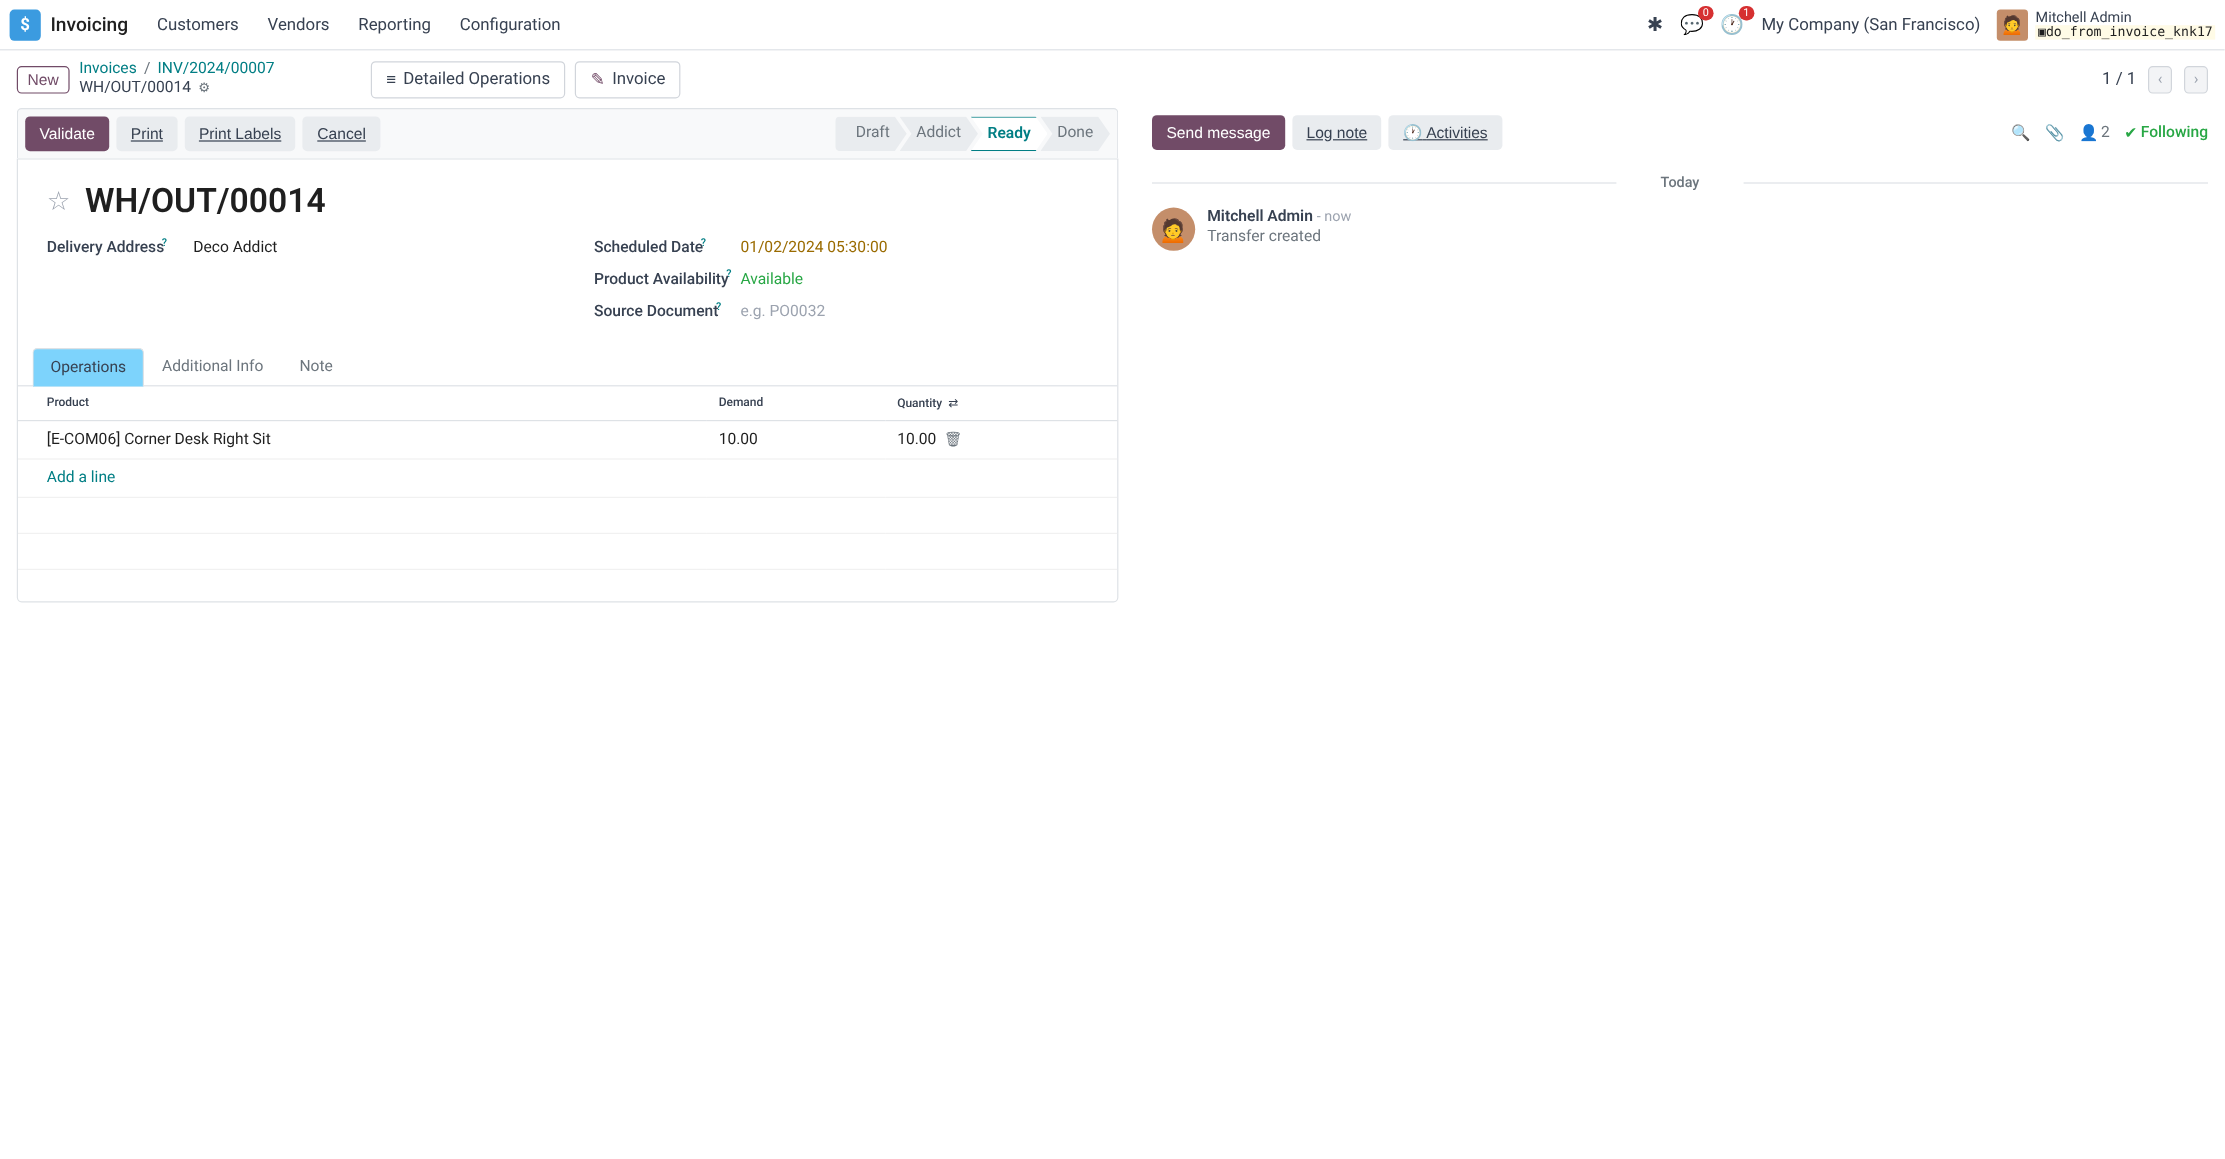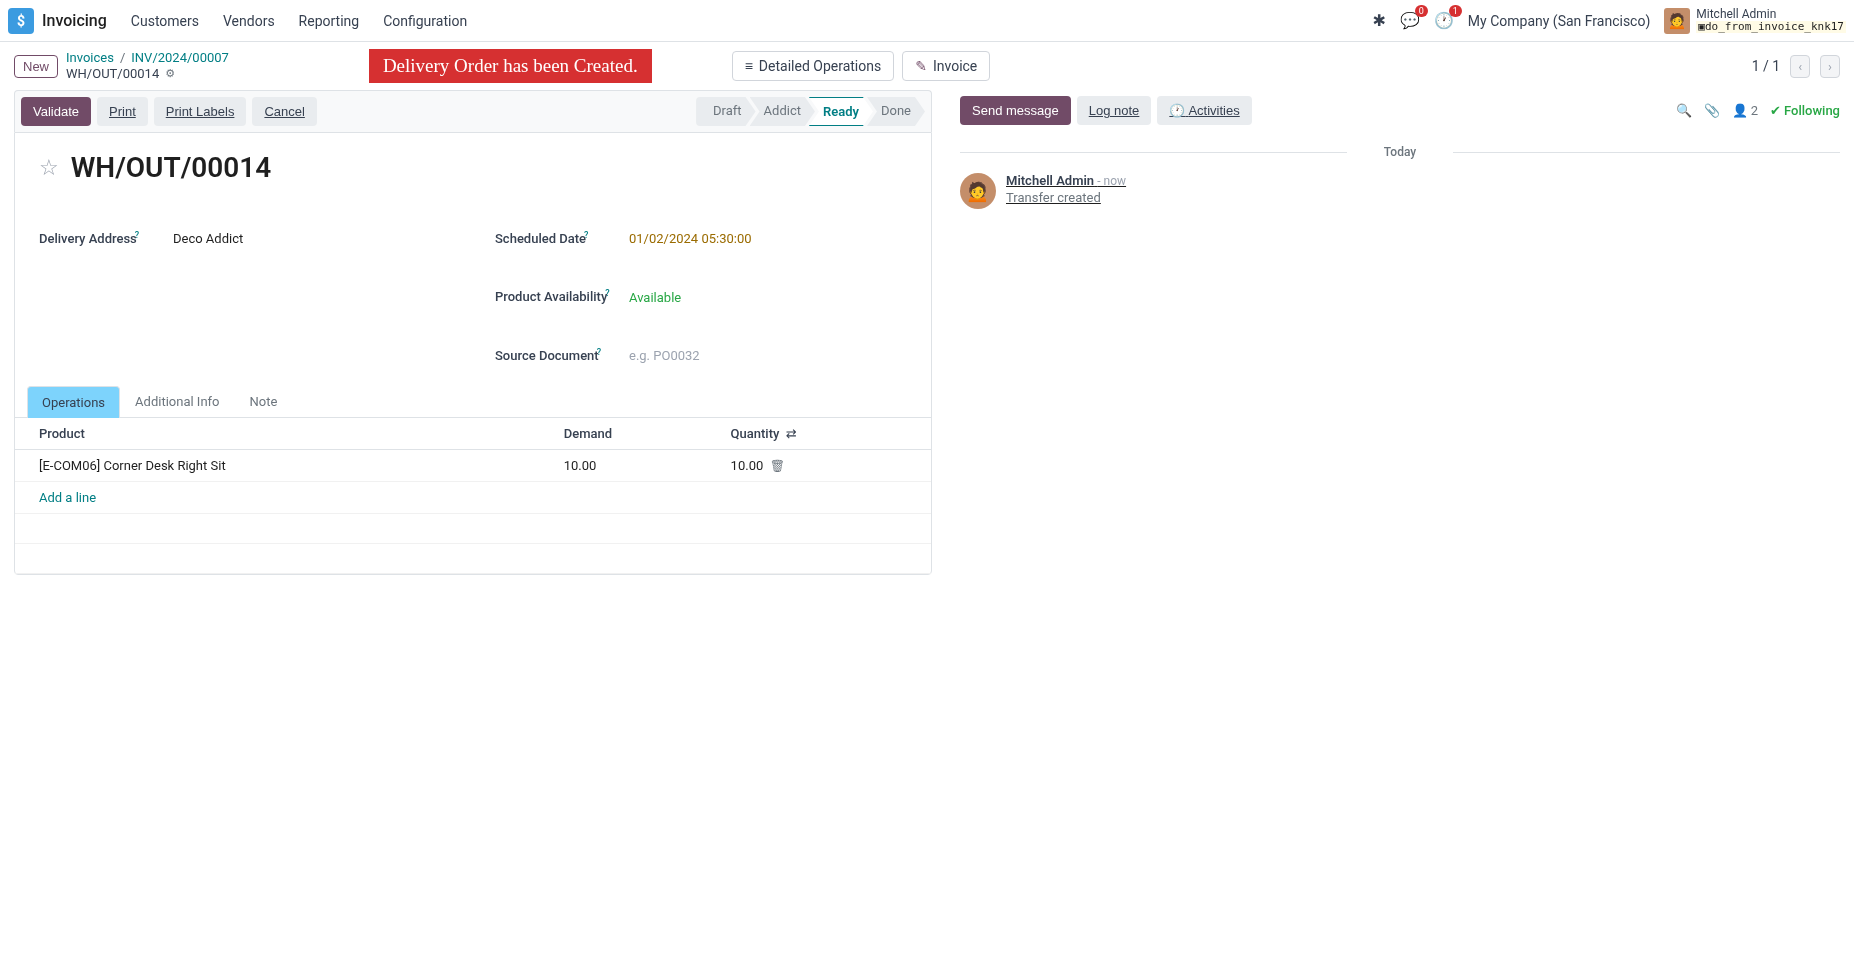--- a/index.html
+++ b/index.html
@@ -42,46 +42,46 @@
 .status { padding: 6px 14px; font-size: 13px; color: #6c757d; position: relative; background:#e9ecef; clip-path: polygon(0 0, calc(100% - 10px) 0, 100% 50%, calc(100% - 10px) 100%, 0 100%, 10px 50%); margin-left:-6px;}
 .status:first-child { clip-path: polygon(0 0, calc(100% - 10px) 0, 100% 50%, calc(100% - 10px) 100%, 0 100%); border-radius:4px 0 0 4px;padding-left:17px;}
 .status.active { background: #fff; color: #017e84; font-weight: 600; border-top:1px solid #017e84; border-bottom:1px solid #017e84;}
 .sheet { border: 1px solid #dee2e6; background: #fff; padding: 18px 24px 0; min-height:370px; border-radius:0 0 4px 4px;}
 .title-row { display: flex; align-items: center; gap: 12px; margin-bottom: 14px; }
 .star { font-size: 22px; color: #9ca3af; cursor:pointer;}
 .doc-title { font-size: 28px; font-weight: 600; color:#1f1f1f;}
 .fields { display: flex; gap: 44px; margin-bottom: 22px; }
 .col { flex: 1; display:flex; flex-direction:column; gap:10px;}
 .field-row { display: flex; align-items: baseline; }
-.field-label { width: 134px; font-size: 13px; color: #374151; font-weight:500; position:relative;margin-top:32px;}
+.field-label { width: 122px; font-size: 13px; color: #374151; font-weight:500; position:relative;}
 .help-q { color: #017e84; font-size: 9px; vertical-align: super; margin-left:-2px;}
 .field-value { font-size: 13px; }
 .value-date { color: #9a6b00; }
 .value-avail { color: #28a745; }
 .value-placeholder { color: #9ca3af; }
 .tabs { display: flex; border-bottom: 1px solid #dee2e6; margin-left:-24px; margin-right:-24px; padding-left:12px;}
 .tab { padding: 8px 14px; font-size: 13px; color: #6c757d; cursor: pointer; border: 1px solid transparent; border-bottom:none;}
 .tab.active { border-color: #dee2e6; background: #7dd3fc; color: #374151; border-radius:4px 4px 0 0; position:relative; top:1px;}
 table { width: calc(100% + 48px); border-collapse: collapse; margin-left:-24px; margin-right:-24px;}
-th { text-align: left; font-size: 13px; font-weight: 500; padding: 8px 10px; border-bottom: 1px solid #dee2e6; color:#374151;}
+th { text-align: left; font-size: 10px; font-weight: 500; padding: 8px 10px; border-bottom: 1px solid #dee2e6; color:#374151;}
 th.center, td.center { text-align: left; }
 td { padding: 8px 10px; border-bottom: 1px solid #f1f1f1; font-size:13px;}
 .add-line { color: #017e84; cursor: pointer; }
 .trash { color:#6c757d; cursor:pointer; font-size:12px;}
 .adjust { color:#374151; cursor:pointer;}
 .side { flex: 1; }
 .side-toolbar { display: flex; align-items: center; gap: 6px; padding:6px 0;}
 .side-right { margin-left: auto; display: flex; align-items: center; gap: 12px; color:#6c757d; font-size:13px;}
 .following { color: #28a745; font-weight:500; display:flex; align-items:center; gap:3px;}
 .date-divider { text-align: center; font-size: 12px; color: #6c757d; margin: 14px 0; position:relative; font-weight:500;}
 .date-divider::before, .date-divider::after { content:""; position:absolute; top:50%; width:44%; height:1px; background:#dee2e6;}
 .date-divider::before{left:0;} .date-divider::after{right:0;}
 .msg { display: flex; gap: 10px; }
 .msg-avatar { width: 36px; height: 36px; border-radius: 50%; background: #c48e6a; display:flex; align-items:center; justify-content:center; font-size:20px;}
-.msg-body { font-size: 13px; text-decoration: underline; }
+.msg-body { font-size: 13px; }
 .msg-author { font-weight: 600; color:#374151;}
 .msg-time { color: #9ca3af; font-size: 12px; }
 .msg-text { color: #6c757d; margin-top:2px;}
 .followers { display:flex; align-items:center; gap:2px;}
 </style>
 </head>
 <body>
 
 <div class="topbar">
   <div class="app-icon">$</div>
@@ -113,21 +113,20 @@
     <div class="breadcrumb-top">
       <span class="bc-link">Invoices</span>
       <span class="bc-sep">/</span>
       <span class="bc-link">INV/2024/00007</span>
     </div>
     <span class="bc-current">
         <span>WH/OUT/00014</span>
         <span class="gear">⚙</span>
       </span>
   </div>
-  <div class="alert-banner">Delivery Order has been Created.</div>
   <div class="subbar-center">
     <div class="pill-btn">
         <span>≡</span>
         <span>Detailed Operations</span>
       </div>
     <div class="pill-btn">
         <span style="color:#714B67;">✎</span>
         <span>Invoice</span>
       </div>
   </div>

